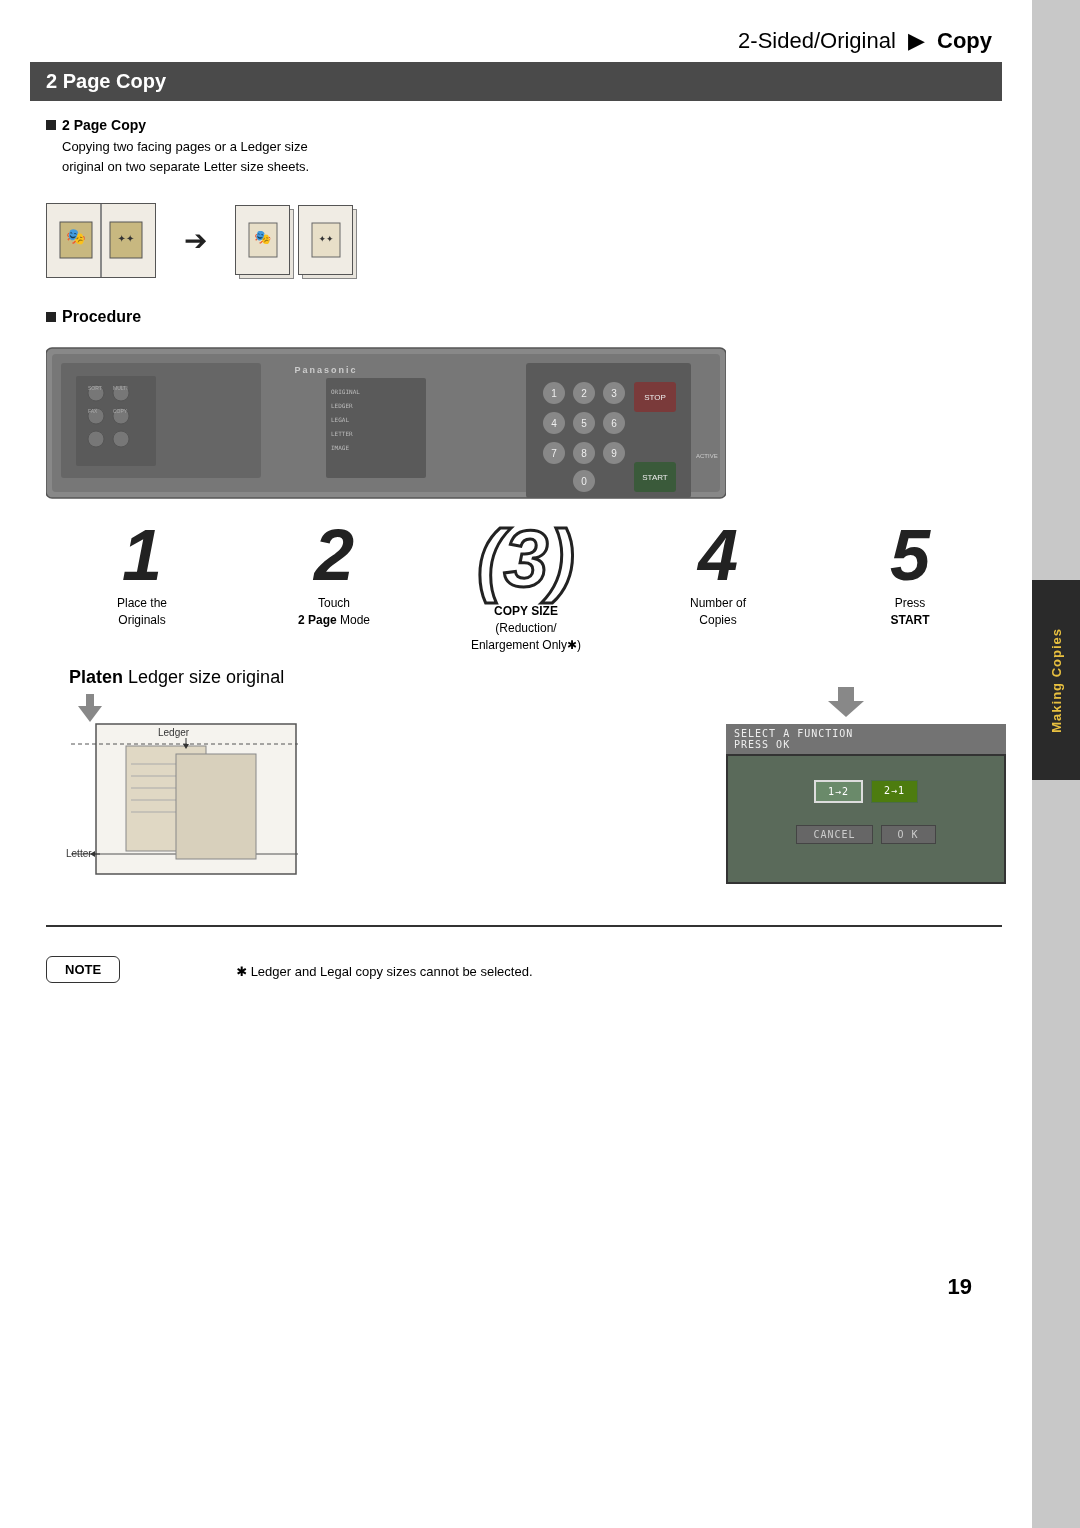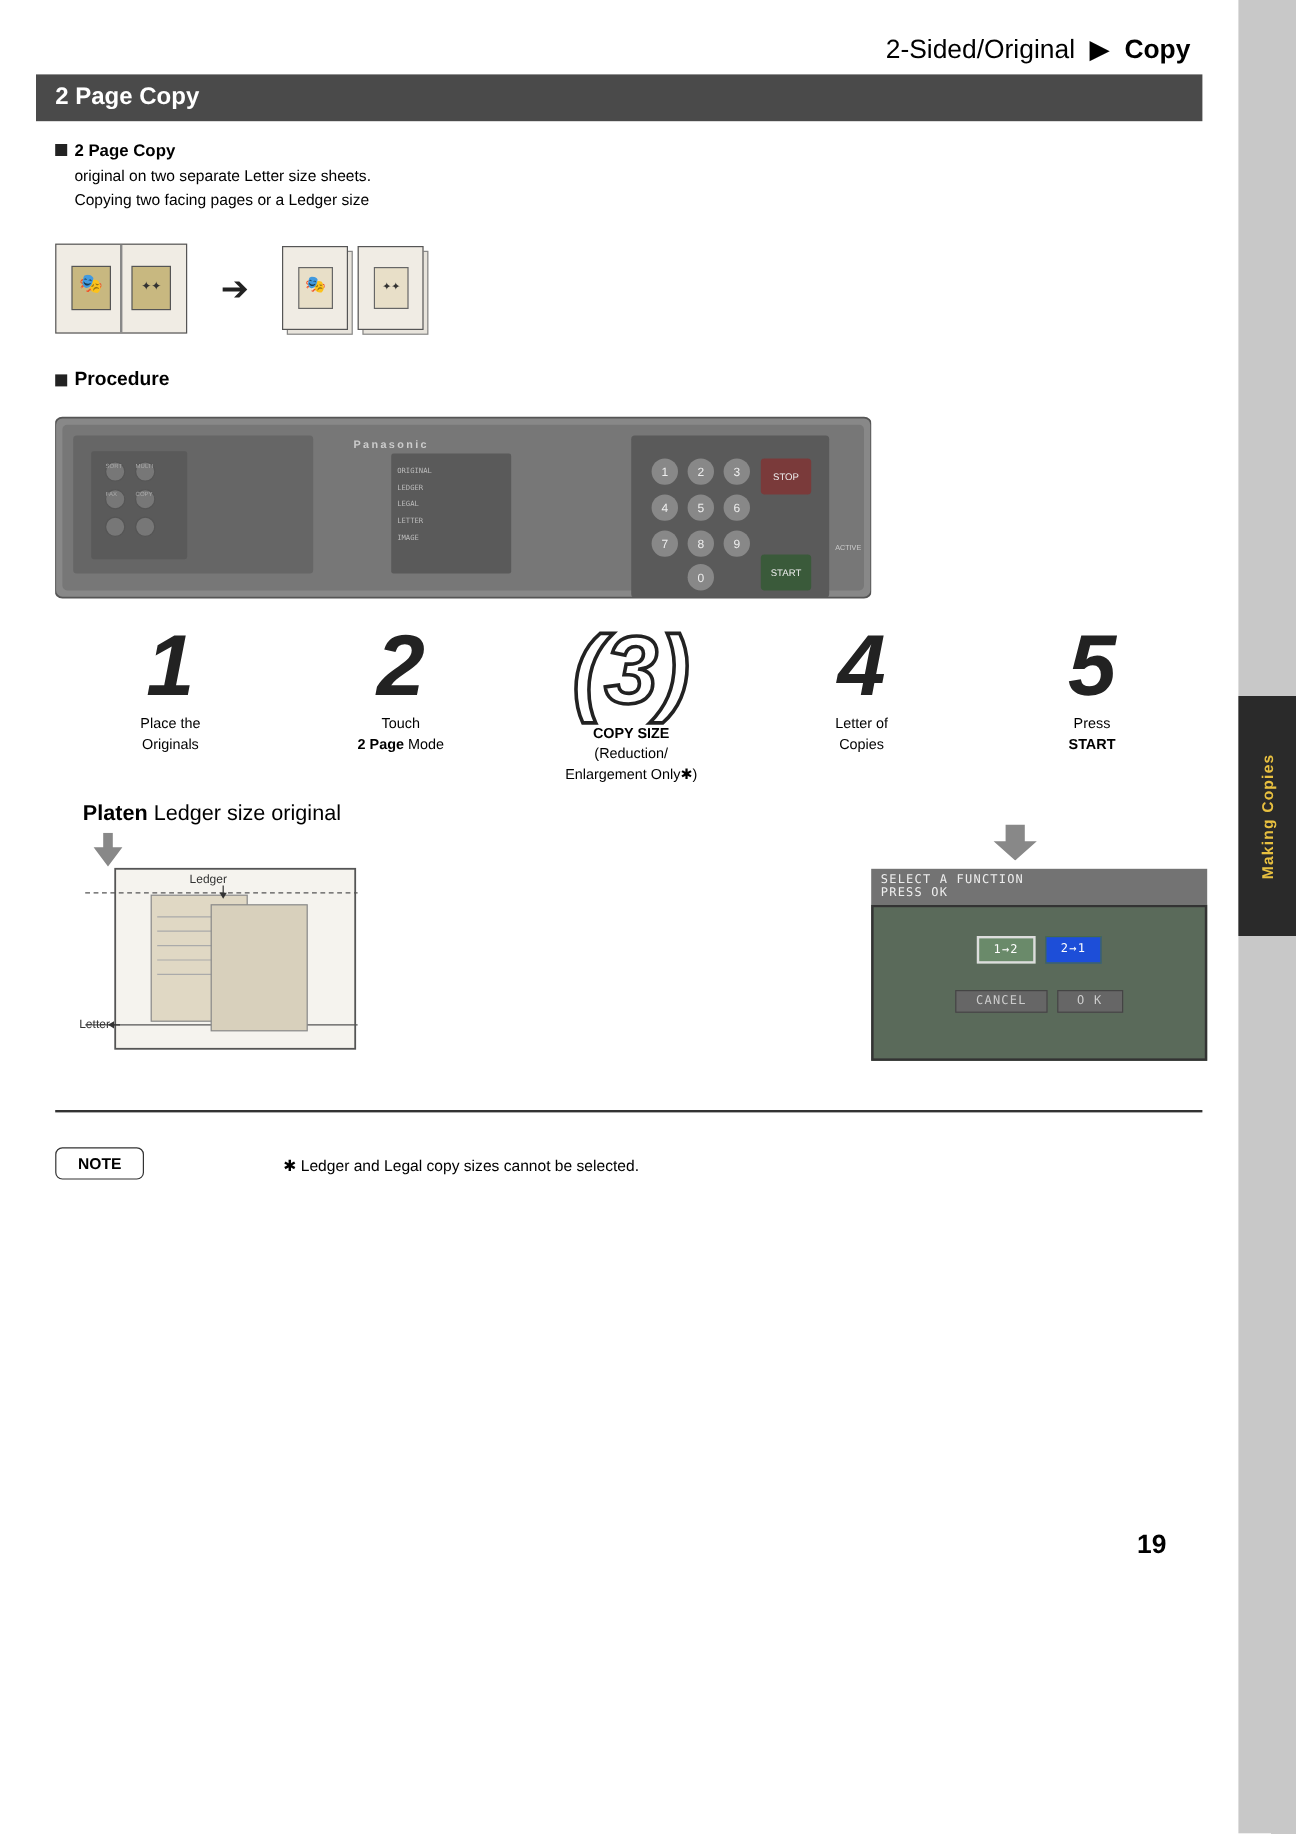--- a/index.html
+++ b/index.html
@@ -255,21 +255,21 @@
       padding: 8px;
       position: relative;
     }
     .screen-options {
       display: flex;
       gap: 8px;
       margin-top: 16px;
       justify-content: center;
     }
     .screen-option-btn {
-      background: #1d4ed8;
+      background: #4d7c0f;
       border: 1px solid #4a6a4a;
       color: #fff;
       font-size: 10px;
       padding: 4px 12px;
       font-family: monospace;
       letter-spacing: 1px;
     }
     .screen-option-btn.selected {
       background: #6a8a6a;
       border: 2px solid #ddd;
@@ -347,22 +347,22 @@
   <div class="section-title-bar">
     <span>2 Page Copy</span>
   </div>
 
   <div class="sub-section">
     <div class="sub-section-title">
       <span class="square-bullet"></span>
       <span>2 Page Copy</span>
     </div>
     <div class="sub-section-desc">
+      <div>Copying two facing pages or a Ledger size</div>
       <div>original on two separate Letter size sheets.</div>
-      <div>Copying two facing pages or a Ledger size</div>
     </div>
   </div>
 
   <div class="diagram-area">
 
     <div class="book-icon">
       <div class="book-spine"></div>
       <div class="book-page-left">
         <svg width="36" height="40" viewBox="0 0 36 40">
           <rect x="2" y="2" width="32" height="36" fill="#c8b880" stroke="#555" stroke-width="1"></rect>
@@ -494,21 +494,21 @@
       <div class="step-label">
         <span class="bold" style="font-weight:bold;">COPY SIZE</span><br>
         <span>(Reduction/</span><br>
         <span>Enlargement Only✱)</span>
       </div>
     </div>
 
     <div class="step">
       <div class="step-number">4</div>
       <div class="step-label">
-        <span>Letter of</span><br>
+        <span>Number of</span><br>
         <span>Copies</span>
       </div>
     </div>
 
     <div class="step">
       <div class="step-number">5</div>
       <div class="step-label">
         <span>Press</span><br>
         <span class="bold" style="font-weight:bold;">START</span>
       </div>

